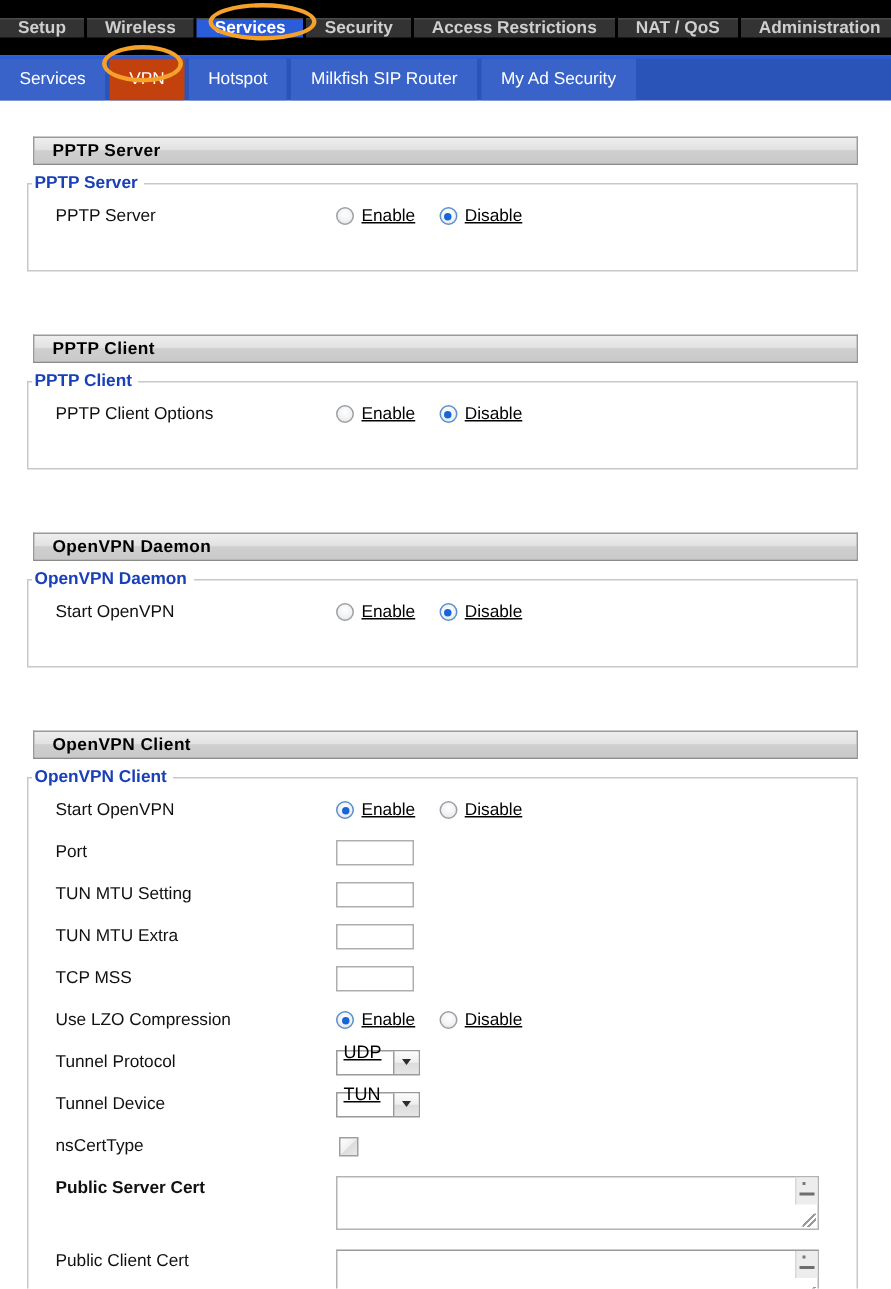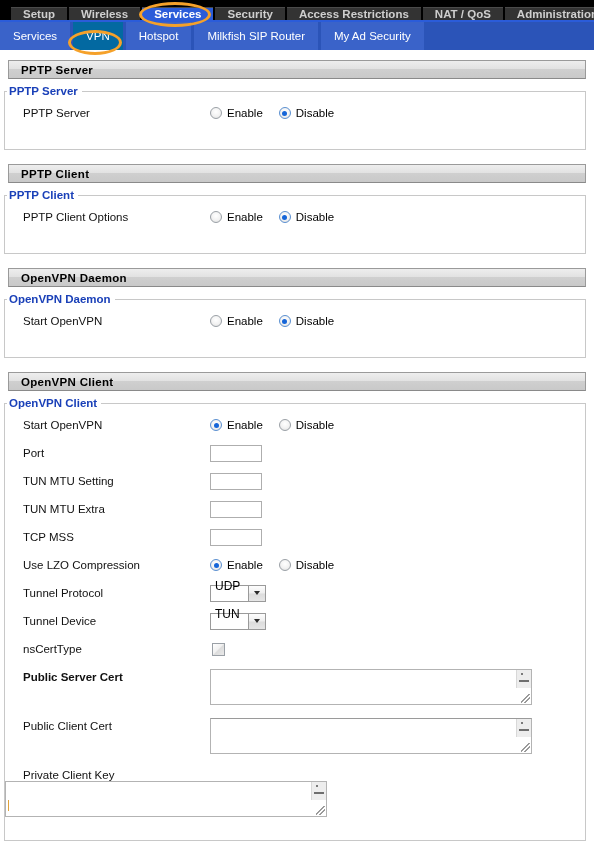--- a/index.html
+++ b/index.html
@@ -13,26 +13,25 @@
     font-family: "Liberation Sans", sans-serif;
     font-size: 11px;
     color: #000000;
     overflow: hidden;
     position: relative;
   }
 
   
   .mainnav {
     position: relative;
-    height: 20px;
+    height: 37px;
     background: #000000;
     display: flex;
-    align-items: flex-end;
+    align-items: center;
     overflow: hidden;
-    padding-left: 11px;
   }
   .mainnav-tab {
     position: relative;
     background: #333333;
     color: #cfcfcf;
     font-weight: bold;
     font-size: 11.5px;
     display: flex;
     align-items: center;
     justify-content: center;
@@ -61,21 +60,21 @@
     color: #ffffff;
     font-size: 11.5px;
     display: flex;
     align-items: center;
     justify-content: center;
     padding: 0 13px;
     margin-right: 3px;
     white-space: nowrap;
   }
   .subnav-tab.active {
-    background: #0369a1;
+    background: #c2410c;
   }
 
   
   .annot {
     position: absolute;
     border: 3px solid #f5a12a;
     border-radius: 50%;
     pointer-events: none;
     z-index: 40;
     box-sizing: border-box;
@@ -83,21 +82,21 @@
   #annot-services { left: 139px; top: 2px;  width: 72px; height: 25px; }
   #annot-vpn      { left: 68px;  top: 30px; width: 54px; height: 25px; }
 
   
   .content {
     padding: 0;
     background: #ffffff;
   }
 
   .section {
-    margin: 0;
+    margin: 14px;
   }
 
   .sec-header {
     margin: 0 8px;
     height: 19px;
     line-height: 19px;
     padding-left: 12px;
     font-weight: bold;
     font-size: 11.5px;
     color: #000000;
@@ -134,20 +133,21 @@
     width: 205px;
     padding-left: 18px;
     box-sizing: border-box;
     font-size: 11.5px;
     color: #111111;
   }
   .row .field {
     flex: 1;
     display: flex;
     align-items: flex-end;
+    text-decoration: underline;
   }
 
   
   .radio-group {
     display: flex;
     align-items: center;
     gap: 16px;
   }
   .radio-opt {
     display: flex;

